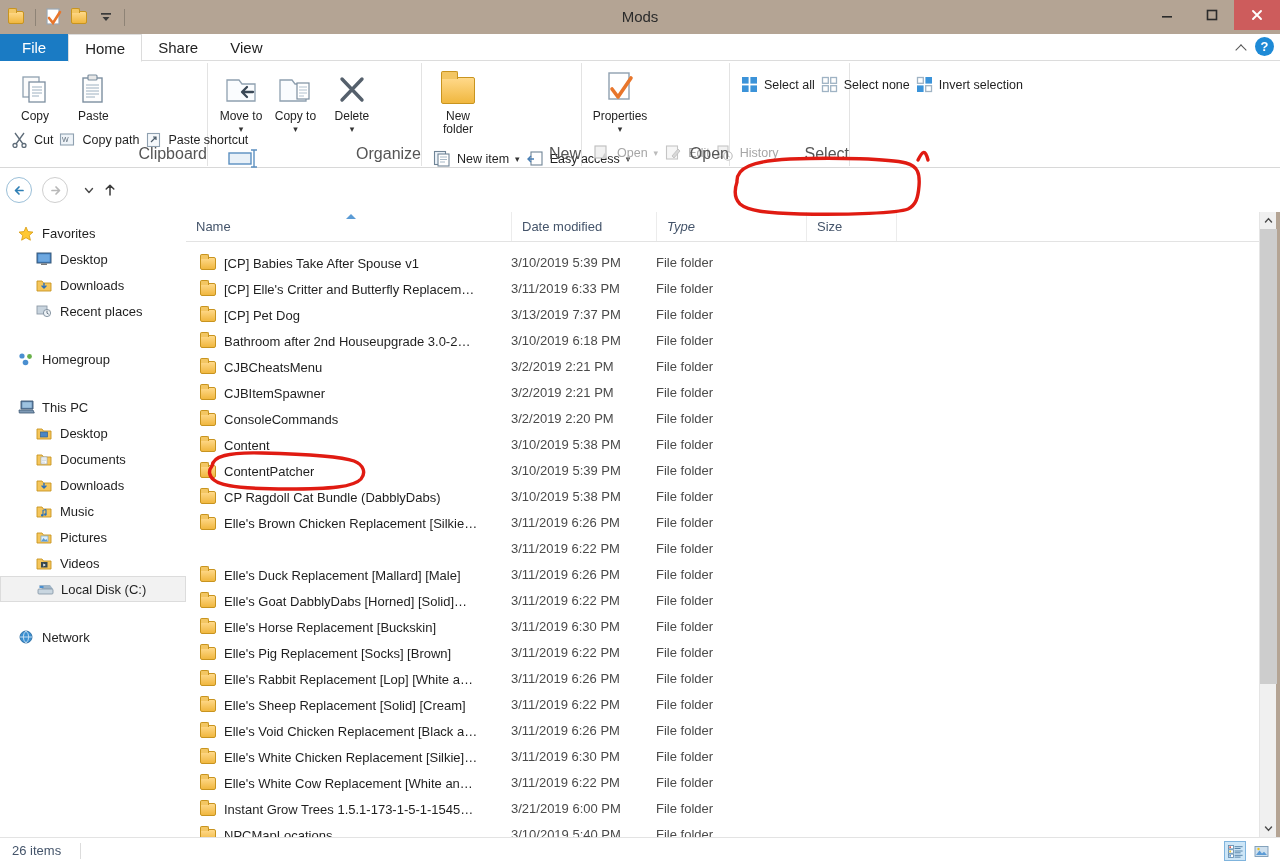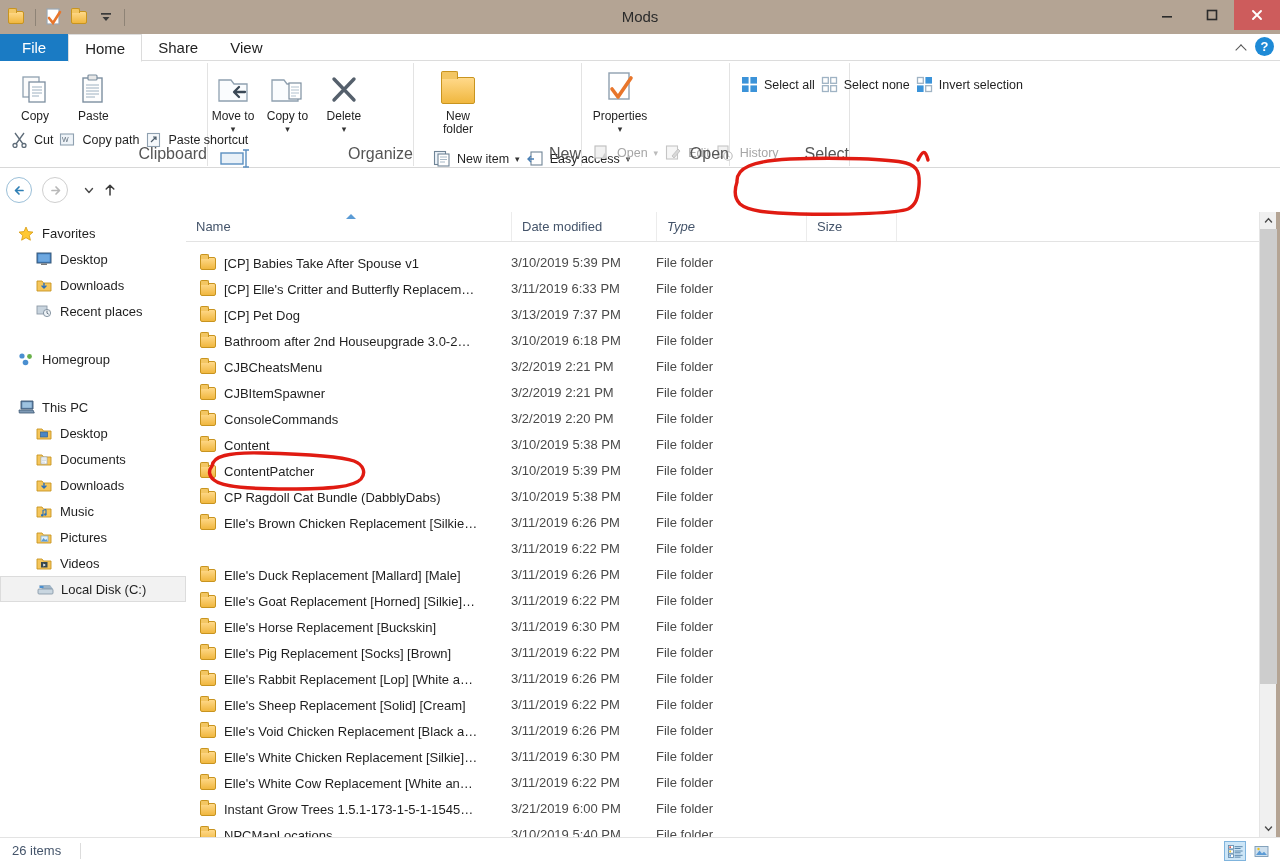--- a/index.html
+++ b/index.html
@@ -316,21 +316,21 @@
           <svg width="17" height="17" viewBox="0 0 17 17">
             <rect x="2.5" y="2.5" width="12" height="13" fill="#f5f8fb" stroke="#8fa0b0" stroke-width="1.1"></rect>
             <path d="M6 11 L11 6 M8 6 h3 v3" stroke="#4a5a68" stroke-width="1.2" fill="none"></path>
           </svg>
           <span>Paste shortcut</span>
         </div>
       </div>
       <div class="rgroup-label">Clipboard</div>
     </div>
 
-    <div class="rgroup" style="left:200px; width:214px;">
+    <div class="rgroup" style="left:208px; width:214px;">
       <div class="big-btn" style="width:50px">
         <span class="gl">
           <svg width="36" height="32" viewBox="0 0 36 32">
             <path d="M4 6 h12 l3 4 h13 v17 H4 Z" fill="#fafcfe" stroke="#8fa0b0" stroke-width="1.3"></path>
             <path d="M30 18 L21 18 M24 13 L19 18 L24 23" stroke="#3a4856" stroke-width="2.3" fill="none" stroke-linecap="round" stroke-linejoin="round"></path>
           </svg>
         </span>
         <span>Move to</span>
         <span class="cap">▾</span>
       </div>
@@ -663,20 +663,29 @@
             <path d="M2 3 h11 l3 4 H5 Z" fill="#9fb4c6"></path>
             <rect x="1" y="7" width="15" height="5" rx="1" fill="#c9d6e0" stroke="#8293a2" stroke-width="0.8"></rect>
             <rect x="2.5" y="4" width="4" height="2" fill="#4a8fd0"></rect>
           </svg>
       </span>
       <span>Local Disk (C:)</span>
     </div>
 
     <div class="nav-gap"></div>
 
+    <div class="nav-item">
+      <span class="ni">
+        <svg width="16" height="14" viewBox="0 0 16 14">
+            <circle cx="8" cy="7" r="6" fill="#3b8fd0" stroke="#2b6ba0" stroke-width="0.9"></circle>
+            <path d="M2 7 h12 M8 1 a8 8 0 0 1 0 12 a8 8 0 0 1 0 -12" stroke="#cfe4f5" stroke-width="0.9" fill="none"></path>
+          </svg>
+      </span>
+      <span>Network</span>
+    </div>
   </div>
 
   <div class="listpane">
     <div class="colhead">
       <div class="col first" style="left:0; width:325px;">
         <span>Name</span>
         <span class="sortarrow"></span>
       </div>
       <div class="col" style="left:325px; width:145px;">
         <span>Date modified</span>
@@ -799,21 +808,21 @@
             <span class="folder-ico"></span>
             <span>Elle's Duck Replacement [Mallard] [Male]</span>
           </div>
           <div class="c-date">3/11/2019 6:26 PM</div>
           <div class="c-type">File folder</div>
           <div class="c-size"></div>
         </div>
         <div class="row">
           <div class="c-name">
             <span class="folder-ico"></span>
-            <span>Elle's Goat Replacement [Horned] [Silkie]…</span>
+            <span>Elle's Goat DabblyDabs [Horned] [Solid]…</span>
           </div>
           <div class="c-date">3/11/2019 6:22 PM</div>
           <div class="c-type">File folder</div>
           <div class="c-size"></div>
         </div>
         <div class="row">
           <div class="c-name">
             <span class="folder-ico"></span>
             <span>Elle's Horse Replacement [Buckskin]</span>
           </div>

